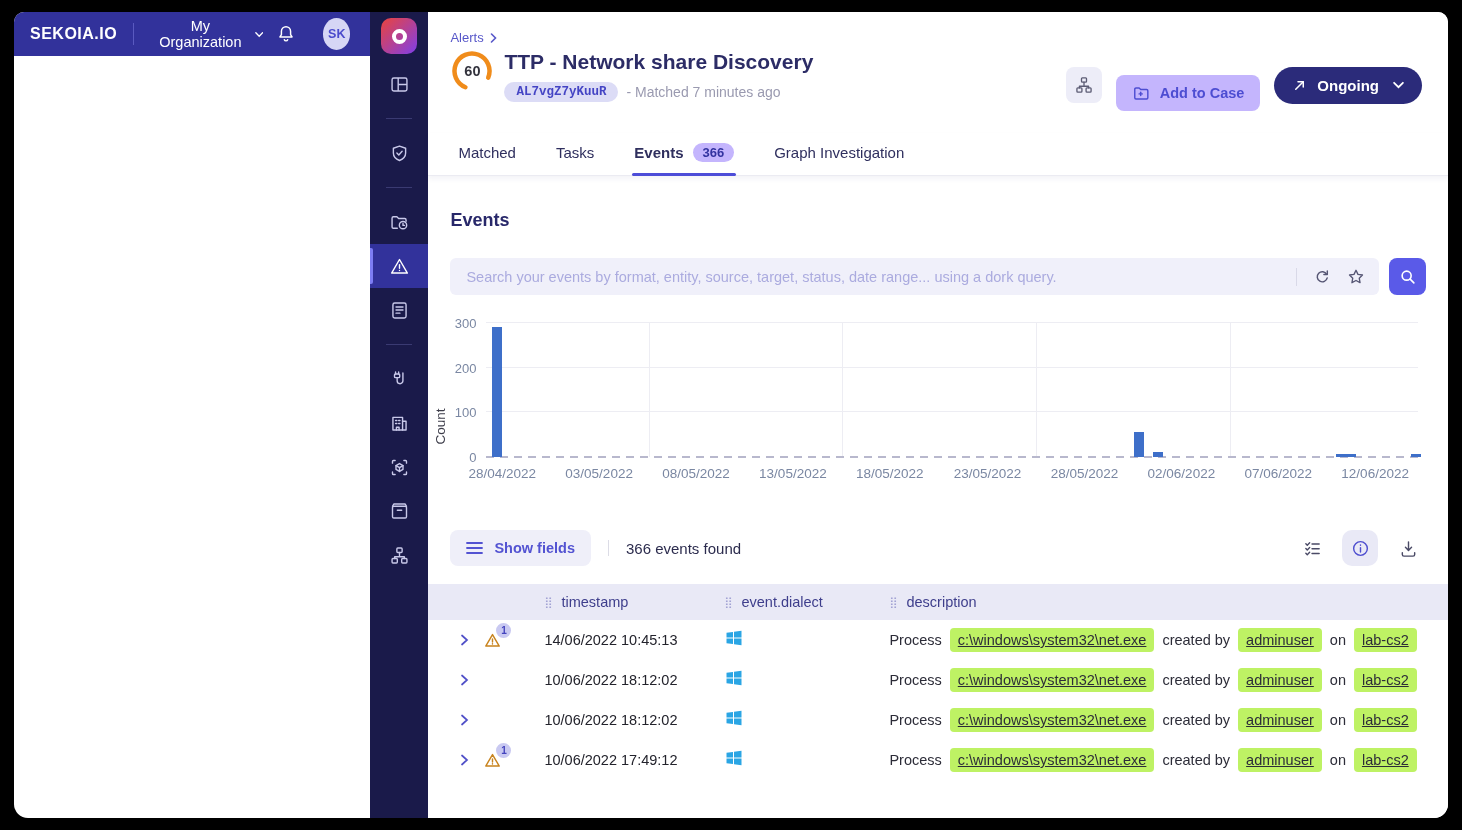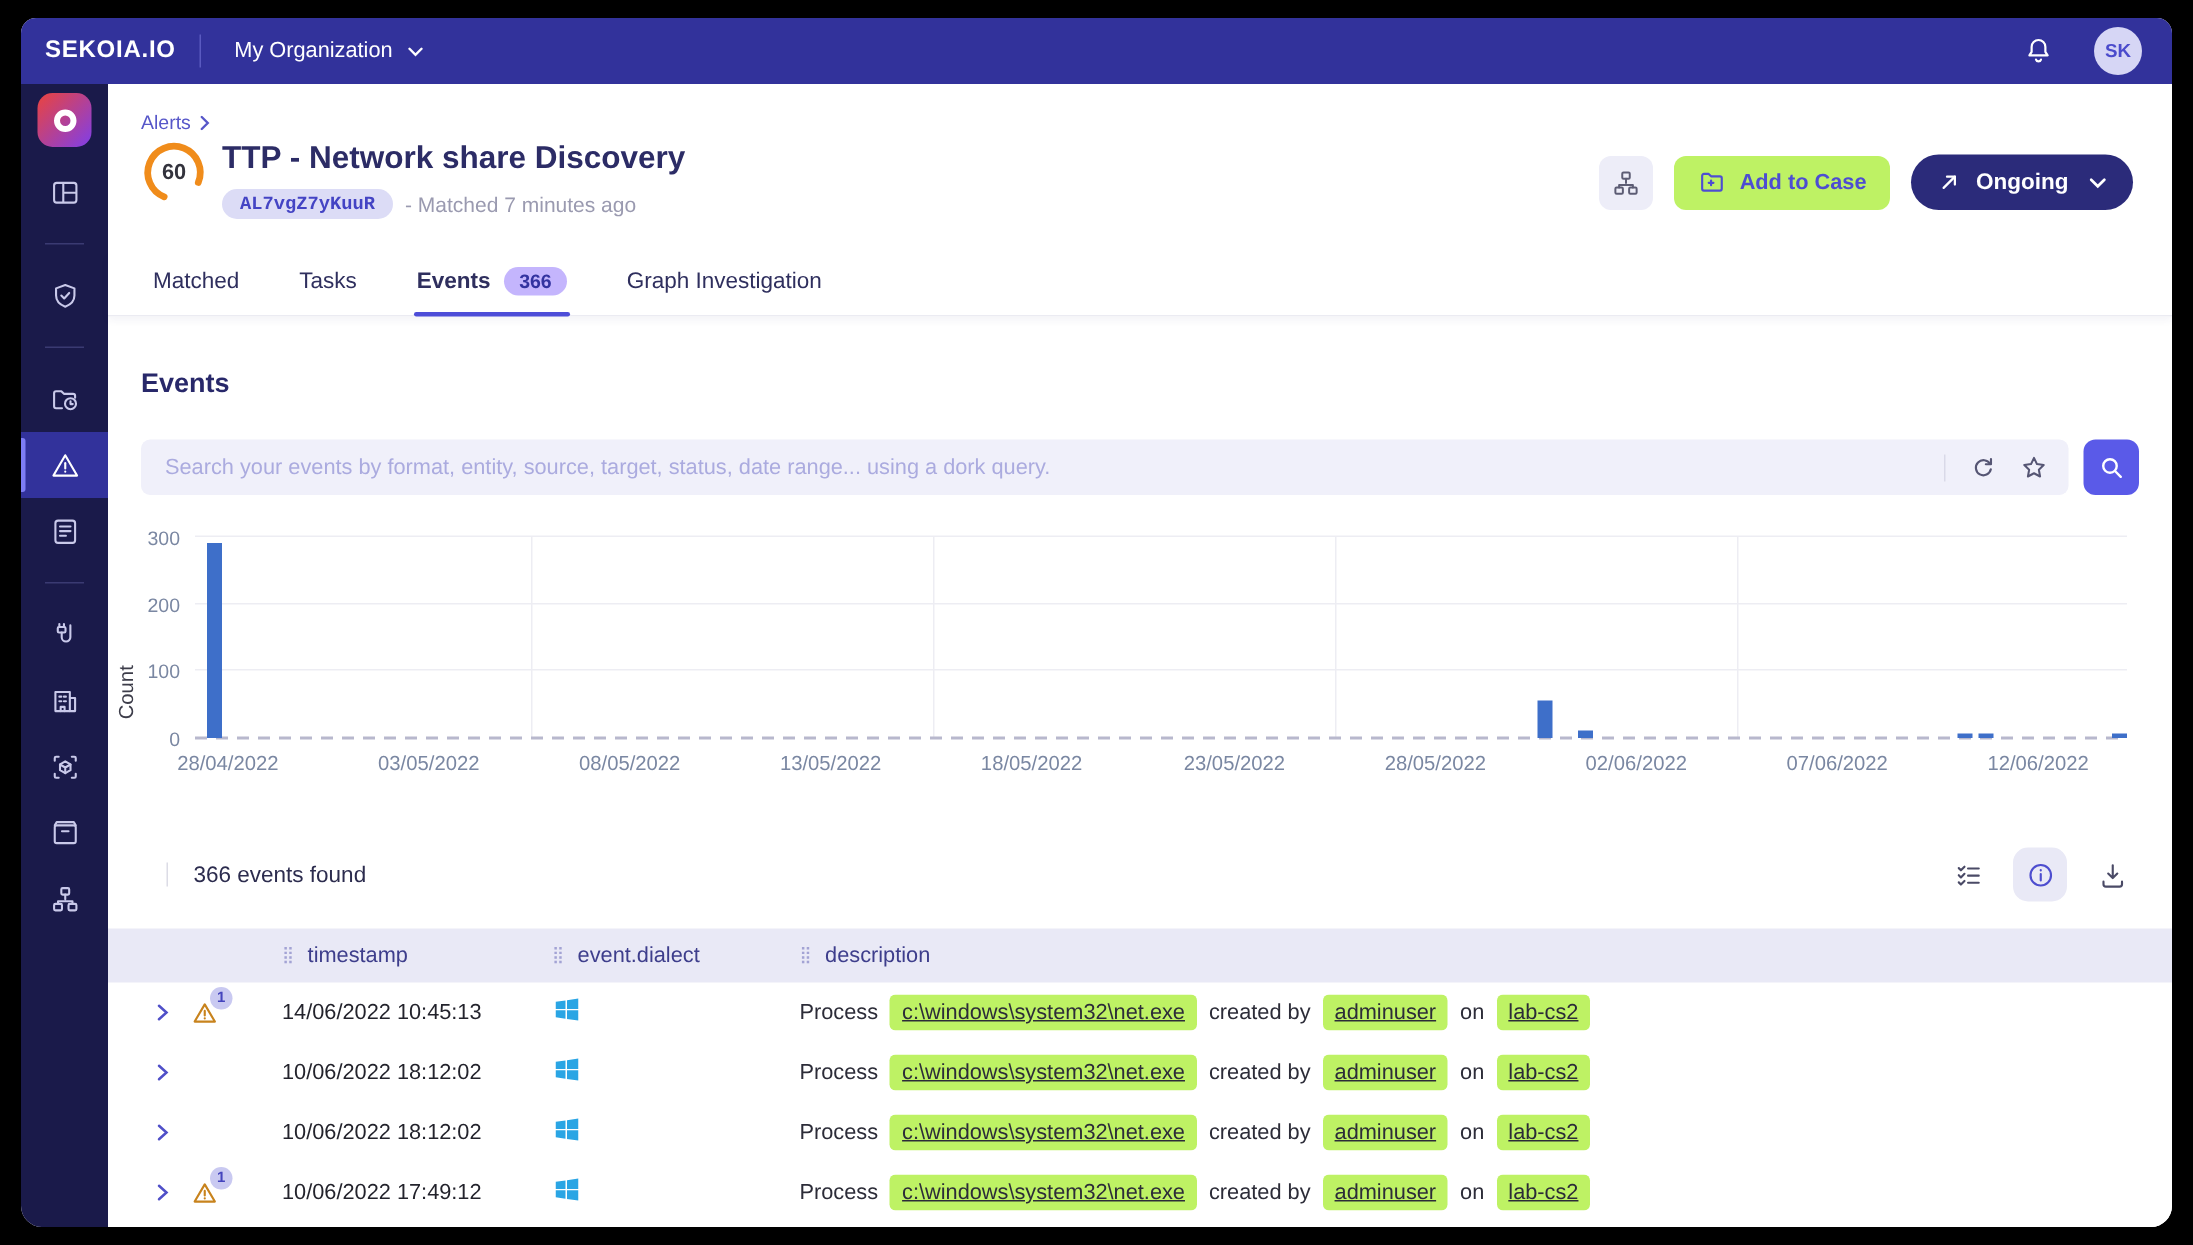--- a/index.html
+++ b/index.html
@@ -5,21 +5,21 @@
   * { box-sizing: border-box; }
   html,body { margin:0; padding:0; }
   body {
     width:1462px; height:830px; background:#000; overflow:hidden;
     font-family:"Liberation Sans","DejaVu Sans",sans-serif;
     -webkit-font-smoothing:antialiased;
   }
   .window {
     position:absolute; left:14px; top:12px; width:1434px; height:806px;
     border-radius:10px 10px 14px 14px; overflow:hidden; background:#fff;
-    display:flex; flex-direction:column;
+    display:flex; flex-direction:row;
   }
   
   .topbar { height:44px; flex:0 0 44px; background:#32329b; display:flex; align-items:center; padding:0 20px 0 16px; }
   .brand { color:#fff; font-weight:bold; font-size:16px; letter-spacing:.5px; }
   .tb-div { width:1px; height:22px; background:#5a5ac0; margin:0 16px; }
   .org-switch { display:flex; align-items:center; gap:10px; color:#fff; font-size:14.5px; background:none; border:none; cursor:pointer; }
   .tb-spacer { flex:1; }
   .tb-bell { background:none; border:none; cursor:pointer; margin-right:20px; display:flex; }
   .avatar { width:32px; height:32px; border-radius:50%; background:#d6d6f5; color:#4b4bcc; font-size:12.5px; font-weight:bold; display:flex; align-items:center; justify-content:center; cursor:pointer; }
   
@@ -40,21 +40,21 @@
   .title-row { display:flex; align-items:flex-start; margin-top:4px; }
   .score-wrap { position:relative; width:44px; height:44px; flex:0 0 44px; }
   .score-num { position:absolute; inset:0; display:flex; align-items:center; justify-content:center; font-size:14.5px; font-weight:bold; color:#33333d; }
   .title-block { margin-left:10px; }
   .page-title { margin:0; font-size:21px; font-weight:bold; color:#2c2c66; line-height:26px; }
   .id-row { display:flex; align-items:center; gap:8px; margin-top:7px; }
   .id-badge { background:#dcdcf6; color:#4444c4; font-weight:bold; font-size:12.5px; border-radius:10px; padding:3px 12px;font-family:Liberation Mono, monospace; }
   .matched { color:#9a9ab0; font-size:14px; }
   .actions { margin-left:auto; display:flex; gap:14px; align-items:center; padding-top:10px; }
   .icon-btn { width:36px; height:36px; border-radius:8px; background:#ededf8; border:none; display:flex; align-items:center; justify-content:center; cursor:pointer; }
-  .add-case-btn { height:36px; border-radius:8px; background:#bef264; border:none; display:flex; align-items:center; gap:9px; padding:0 16px; color:#4d4dd2; font-weight:bold; font-size:14.5px; cursor:pointer; }
+  .add-case-btn { height:36px; border-radius:8px; background:#c4b5fd; border:none; display:flex; align-items:center; gap:9px; padding:0 16px; color:#4d4dd2; font-weight:bold; font-size:14.5px; cursor:pointer;margin-top:16px; }
   .status-btn { height:37px; border-radius:19px; background:#2b2b7a; border:none; display:flex; align-items:center; gap:10px; padding:0 18px; color:#fff; font-weight:bold; font-size:15px; cursor:pointer; }
   
   .tabs { display:flex; gap:36px; padding-left:28px; margin-top:22px; border-bottom:1px solid #ebebf2; position:relative; z-index:2; box-shadow:0 3px 5px rgba(50,50,120,.06); }
   .tab { padding:10px 2px 13px; font-size:15px; color:#2f2f5e; display:flex; gap:9px; align-items:center; position:relative; cursor:pointer; background:none; border:none; font-family:inherit; }
   .tab.active { font-weight:bold; }
   .tab.active::after { content:''; position:absolute; left:0; right:0; bottom:-1px; height:3px; background:#4d4dd8; border-radius:2px; }
   .tab-badge { background:#c4b5fd; color:#3333a0; font-size:13px; font-weight:bold; border-radius:10px; padding:2px 10px; }
   
   .content { flex:1; overflow:hidden; padding:0 22px; }
   .events-heading { margin:34px 0 0; font-size:18px; font-weight:bold; color:#28286a; }
@@ -341,20 +341,28 @@
               <div class="xtick" style="left: 43.3%;">18/05/2022</div>
               <div class="xtick" style="left: 53.8%;">23/05/2022</div>
               <div class="xtick" style="left: 64.2%;">28/05/2022</div>
               <div class="xtick" style="left: 74.6%;">02/06/2022</div>
               <div class="xtick" style="left: 85%;">07/06/2022</div>
               <div class="xtick" style="left: 95.4%;">12/06/2022</div>
             </div>
         </div>
 
         <div class="fields-row">
+          <button class="show-fields-btn">
+            <svg width="17" height="14" viewBox="0 0 17 14" stroke="#5353d2" stroke-width="1.8" stroke-linecap="round">
+                <line x1="1" y1="2" x2="16" y2="2"></line>
+                <line x1="1" y1="7" x2="16" y2="7"></line>
+                <line x1="1" y1="12" x2="16" y2="12"></line>
+              </svg>
+            <span>Show fields</span>
+          </button>
           <span class="fields-div"></span>
           <span class="events-found">366 events found</span>
           <div class="fields-actions">
             <button class="ficon">
               <svg width="19" height="19" viewBox="0 0 20 20" fill="none" stroke="#4a4a66" stroke-width="1.5" stroke-linecap="round" stroke-linejoin="round">
                   <polyline points="3,5 4.5,6.5 7,4"></polyline>
                   <line x1="9.5" y1="5.3" x2="17" y2="5.3"></line>
                   <polyline points="3,10 4.5,11.5 7,9"></polyline>
                   <line x1="9.5" y1="10.3" x2="17" y2="10.3"></line>
                   <polyline points="3,15 4.5,16.5 7,14"></polyline>

